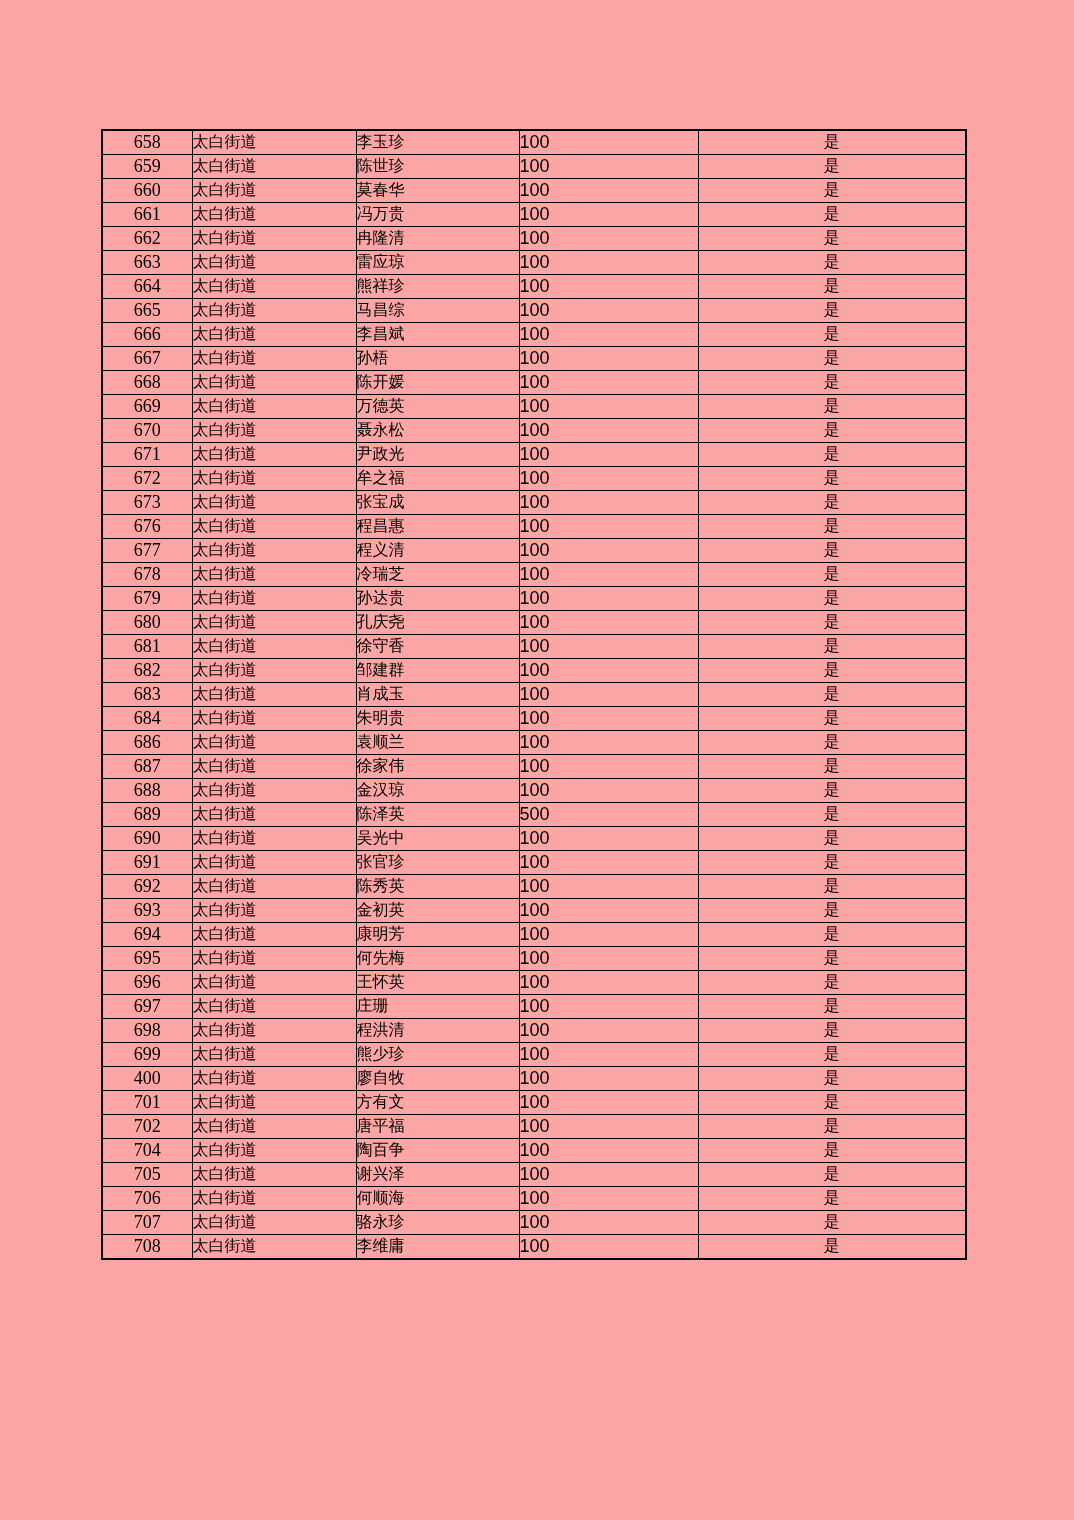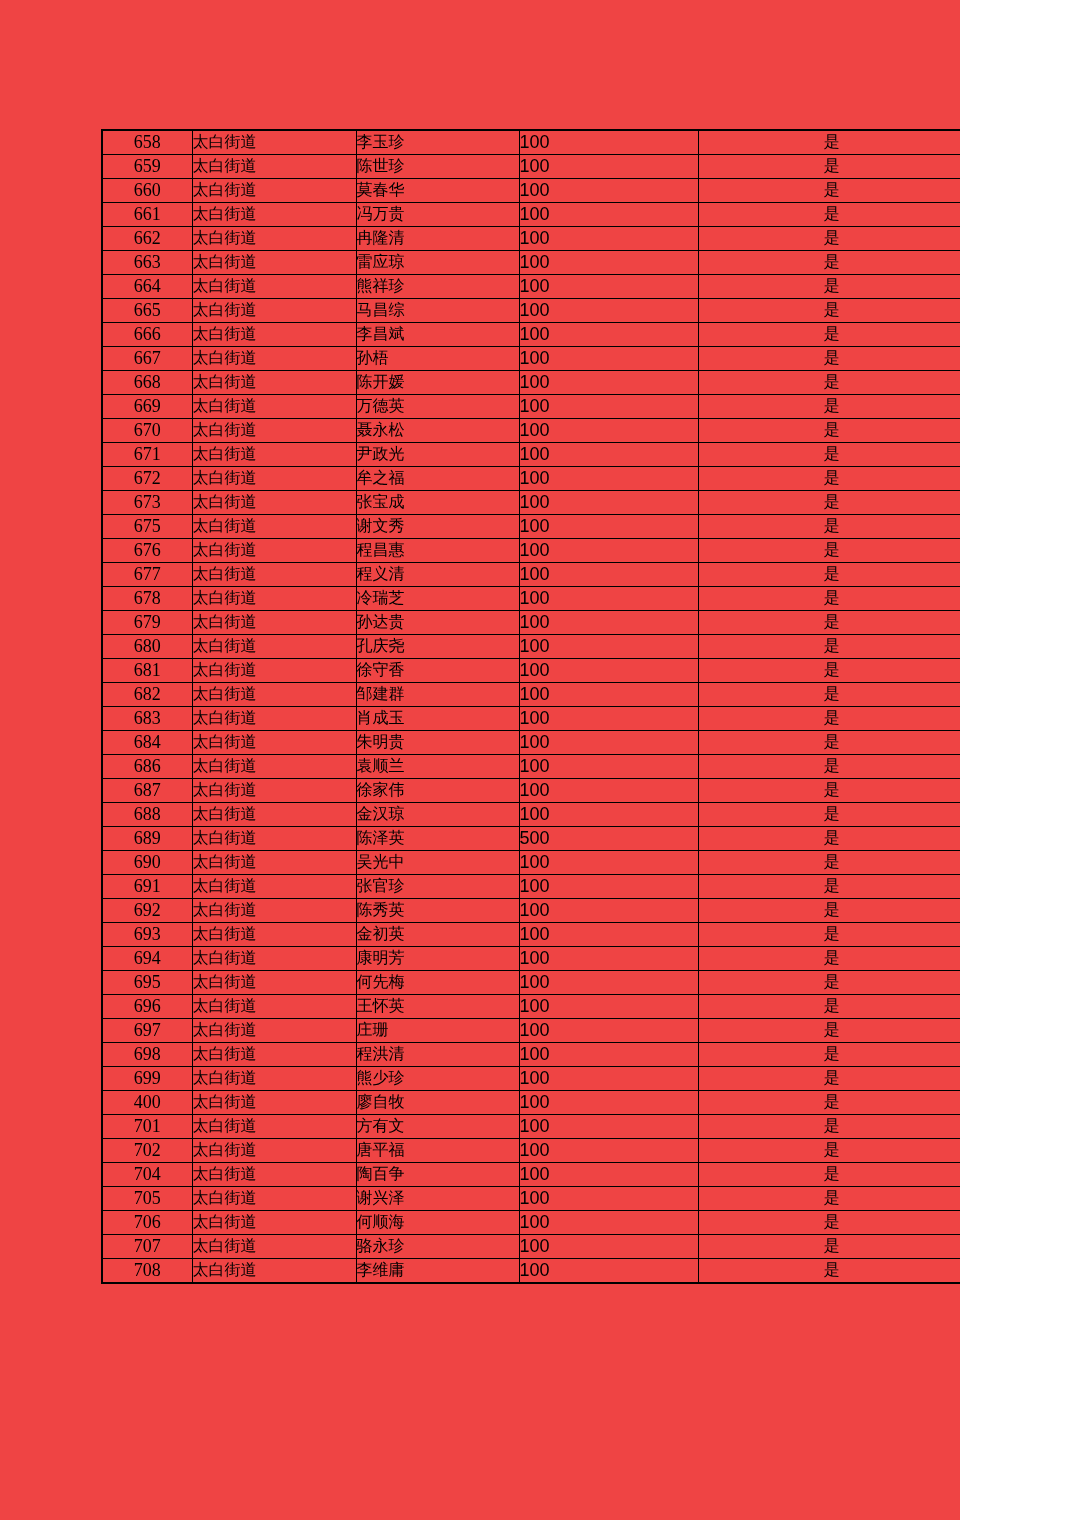--- a/index.html
+++ b/index.html
@@ -3,23 +3,23 @@
 <meta charset="utf-8">
 <style>
   html, body {
     margin: 0;
     padding: 0;
     background: #ffffff;
     font-family: "Liberation Serif", serif;
   }
   .page {
     position: relative;
-    width: 960px;
+    width: 1074px;
     height: 1520px;
-    background: #ef4444;
+    background: #fca5a5;
     overflow: hidden;
   }
   table.roster {
     position: absolute;
     left: 101px;
     top: 129px;
     width: 864px;
     border-collapse: collapse;
     table-layout: fixed;
     border: 2px solid #000000;
@@ -181,27 +181,20 @@
           <td class="col-confirm">是</td>
         </tr>
         <tr>
           <td class="col-id">673</td>
           <td class="col-street">太白街道</td>
           <td class="col-name">张宝成</td>
           <td class="col-amount">100</td>
           <td class="col-confirm">是</td>
         </tr>
         <tr>
-          <td class="col-id">675</td>
-          <td class="col-street">太白街道</td>
-          <td class="col-name">谢文秀</td>
-          <td class="col-amount">100</td>
-          <td class="col-confirm">是</td>
-        </tr>
-        <tr>
           <td class="col-id">676</td>
           <td class="col-street">太白街道</td>
           <td class="col-name">程昌惠</td>
           <td class="col-amount">100</td>
           <td class="col-confirm">是</td>
         </tr>
         <tr>
           <td class="col-id">677</td>
           <td class="col-street">太白街道</td>
           <td class="col-name">程义清</td>

